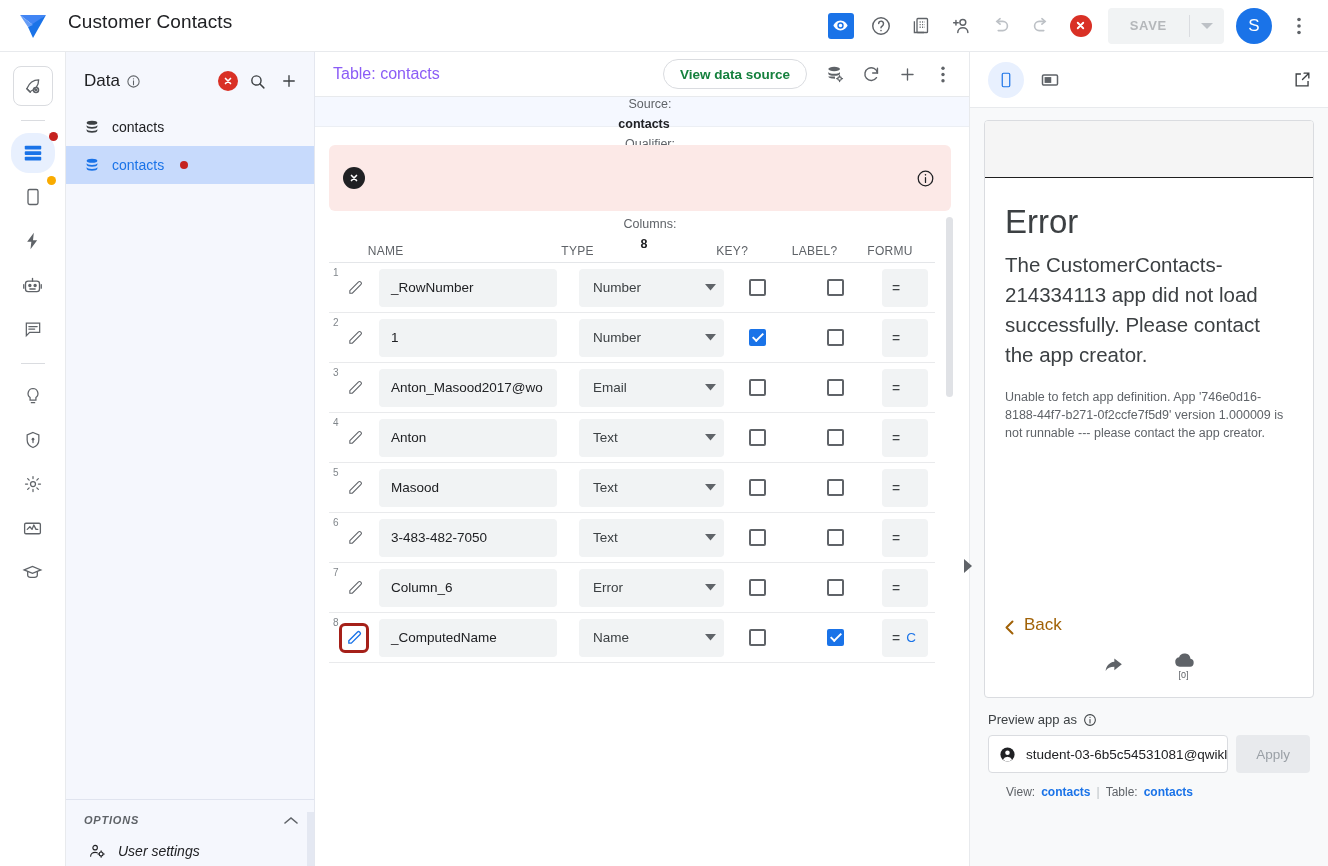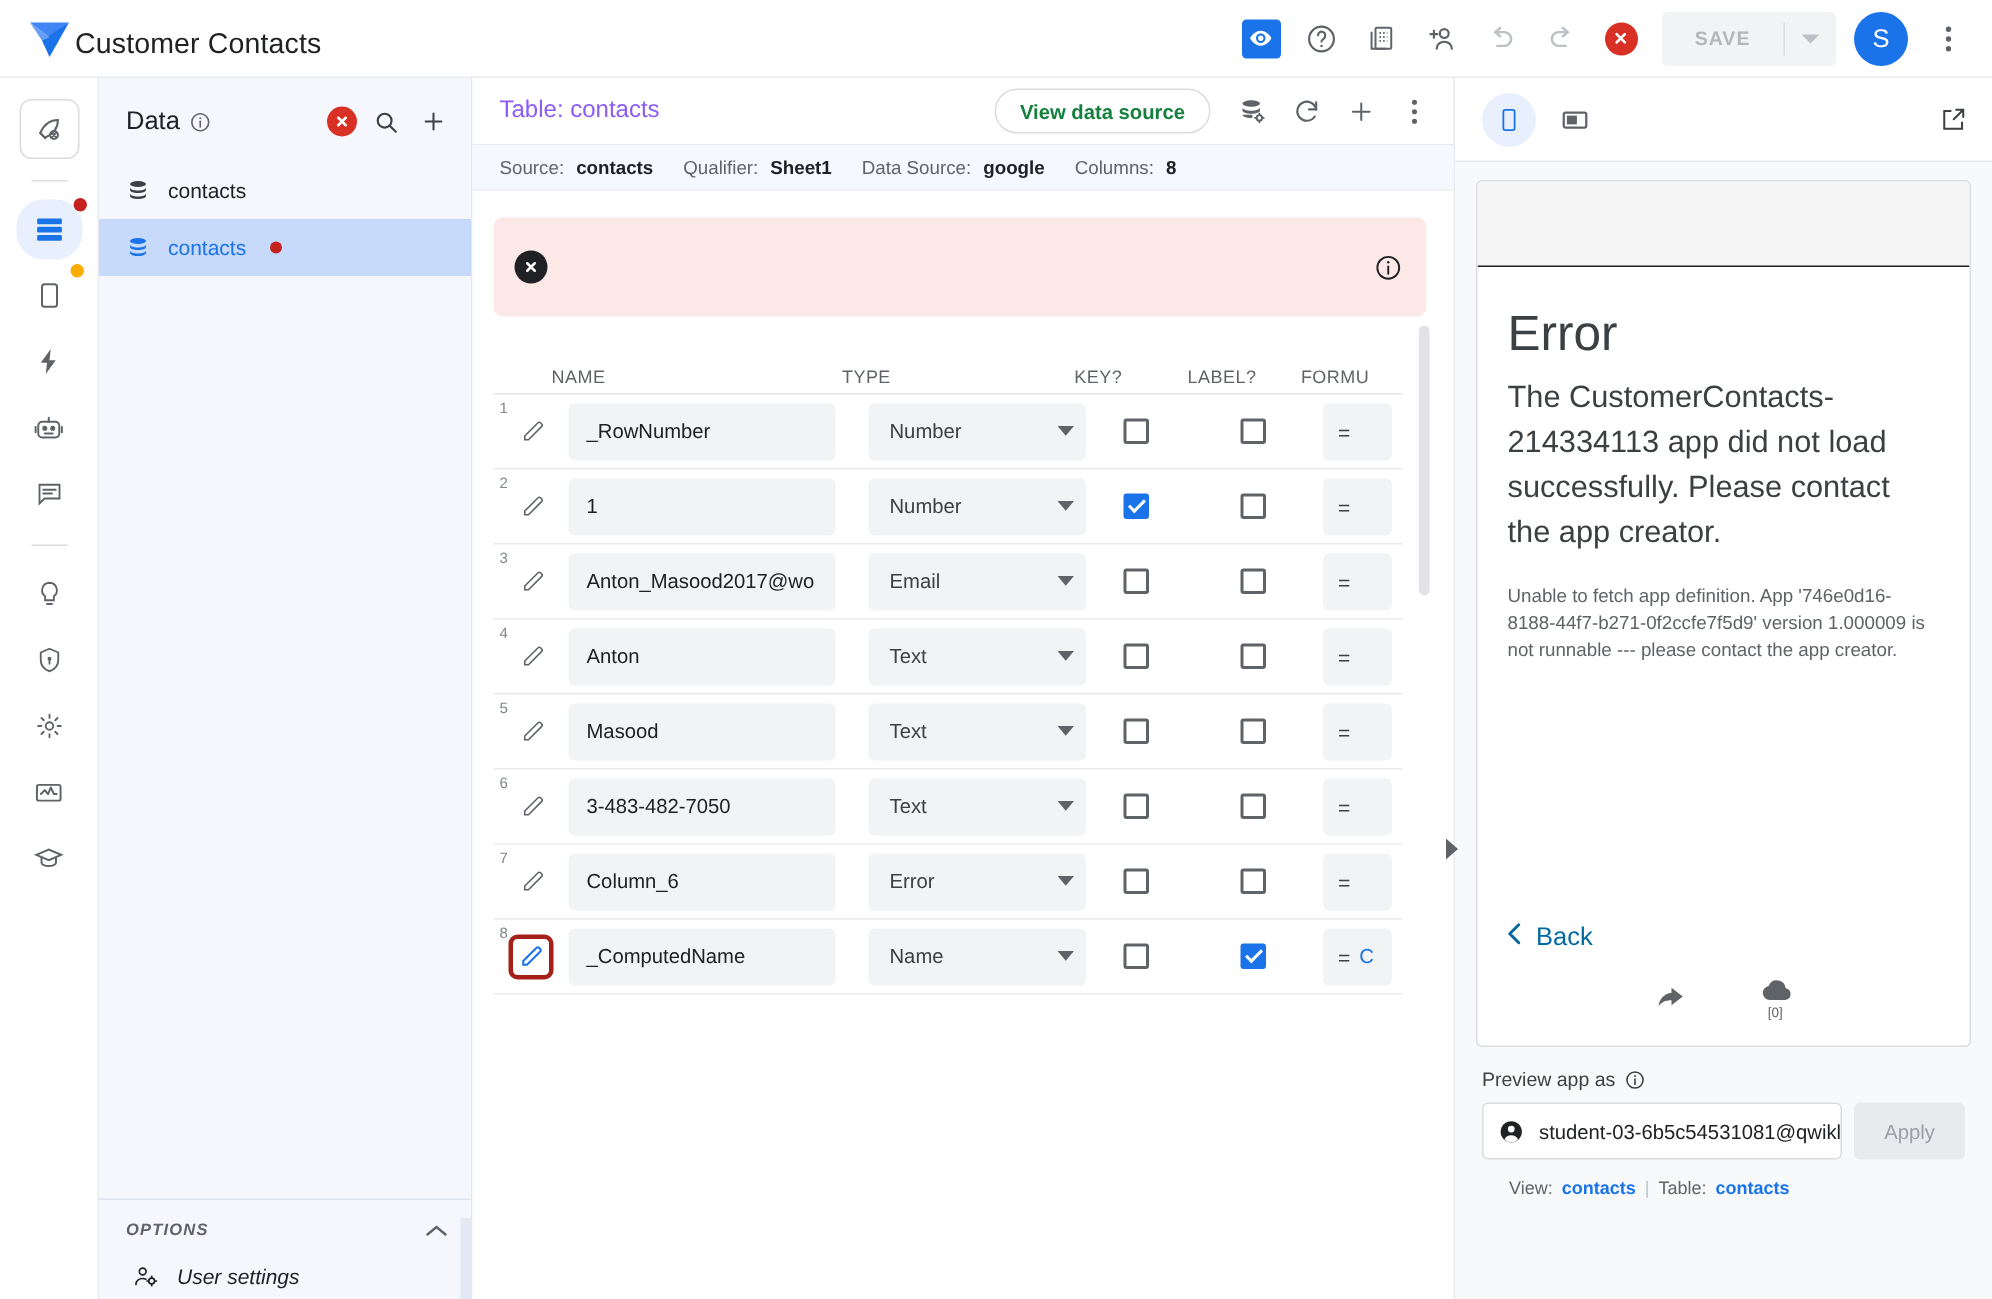--- a/index.html
+++ b/index.html
@@ -15,21 +15,21 @@
   .app { position: relative; width: 1328px; height: 866px; display: flex; flex-direction: column; }
 
   
   .topbar {
     height: 52px; min-height: 52px;
     background: #ffffff;
     display: flex; align-items: center;
     border-bottom: 1px solid #e8eaed;
     padding: 0 10px 0 16px;
   }
-  .brand { display: flex; align-items: flex-end; }
+  .brand { display: flex; align-items: flex-start; gap: 18px; }
   .logo { width: 34px; height: 30px; position: relative; }
   .app-title { font-size: 19px; color: #202124; letter-spacing: .1px; }
   .top-actions { margin-left: auto; display: flex; align-items: center; gap: 2px; }
   .ticon {
     width: 38px; height: 38px; border-radius: 50%;
     display: flex; align-items: center; justify-content: center;
     color: #5f6368; cursor: pointer;
   }
   .ticon.boxed {
     width: 26px; height: 26px; border-radius: 3px;
@@ -163,20 +163,21 @@
     background: #fff; margin-right: 8px;
   }
   .mh-ic { width: 32px; height: 32px; display: flex; align-items: center; justify-content: center; color: #5f6368; cursor: pointer; }
   .srcbar {
     height: 30px; min-height: 30px;
     background: #f5f8ff;
     display: flex; align-items: center;
     padding-left: 18px; gap: 6px;
     font-size: 12.5px; color: #5f6368;
     border-bottom: 1px solid #eceff4;
+    flex-direction: column;
   }
   .srcbar b { color: #202124; font-weight: 700; margin-right: 14px; }
   .srcbar span.lbl { margin-right: 2px; }
 
   .main-scroll { flex: 1; overflow: hidden; position: relative; padding: 0 0 0 0; }
 
   .alert {
     margin: 18px 18px 0 14px;
     background: #fce9e7;
     border-radius: 6px;
@@ -306,23 +307,23 @@
     border: 1px solid #dadce0; border-radius: 4px;
     display: flex; flex-direction: column;
     overflow: hidden;
   }
   .phone-topbar { height: 57px; background: #f5f5f5; border-bottom: 1px solid #1f1f1f; }
   .phone-body { flex: 1; padding: 26px 20px 0 20px; overflow: hidden; }
   .err-h1 { font-size: 33px; color: #3c4043; margin: 0 0 10px; font-weight: 400; line-height: 1.1; }
   .err-h2 { font-size: 20.5px; color: #3c4043; line-height: 30px; margin: 0 0 18px; font-weight: 400; }
   .err-p { font-size: 12.5px; color: #5f6368; line-height: 18px; margin: 0; }
   .phone-back {
-    display: flex; align-items: flex-start; gap: 10px;
+    display: flex; align-items: flex-end; gap: 10px;
     padding: 16px 20px 0 20px;
-    font-size: 17px; color: #0369a1; cursor: pointer;
+    font-size: 17px; color: #a16207; cursor: pointer;
   }
   .phone-foot {
     height: 62px; display: flex; align-items: center; justify-content: center;
     gap: 46px; color: #5f6368;
   }
   .foot-cloud { display: flex; flex-direction: column; align-items: center; }
   .foot-count { font-size: 9px; color: #5f6368; margin-top: 1px; }
 
   .pv-prevrow { padding: 14px 18px 0 18px; }
   .pv-lbl { display: flex; align-items: center; gap: 6px; font-size: 13px; color: #3c4043; margin-bottom: 8px; }

